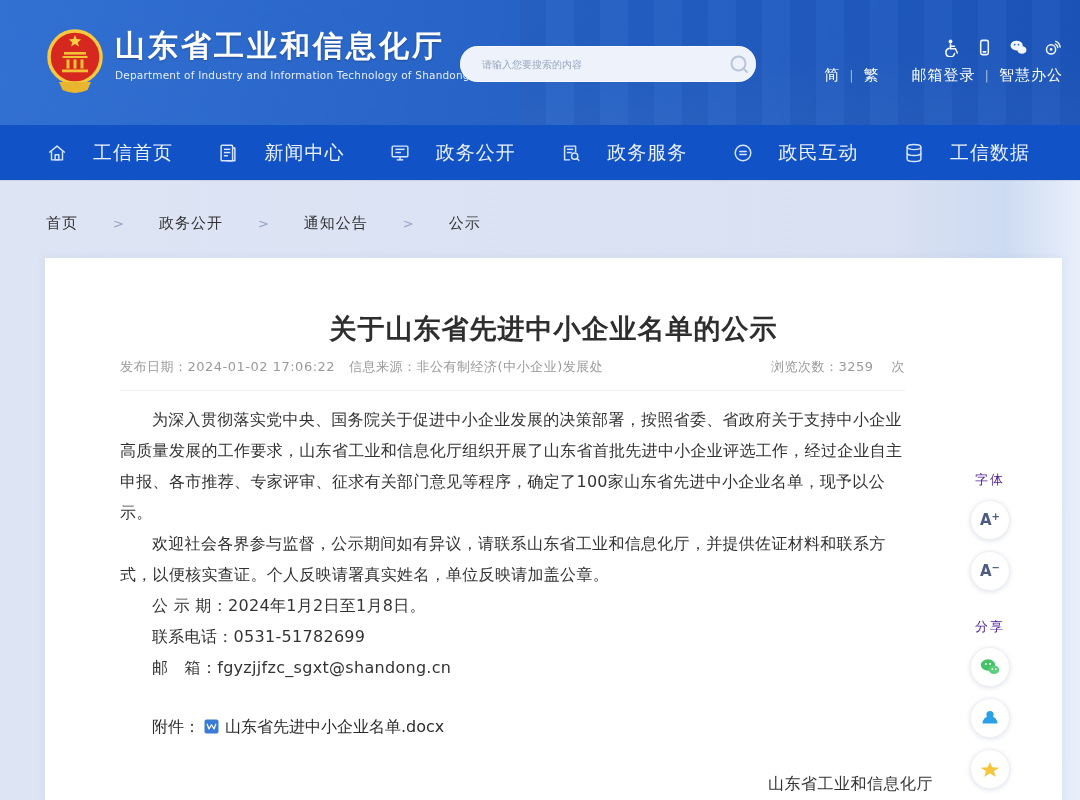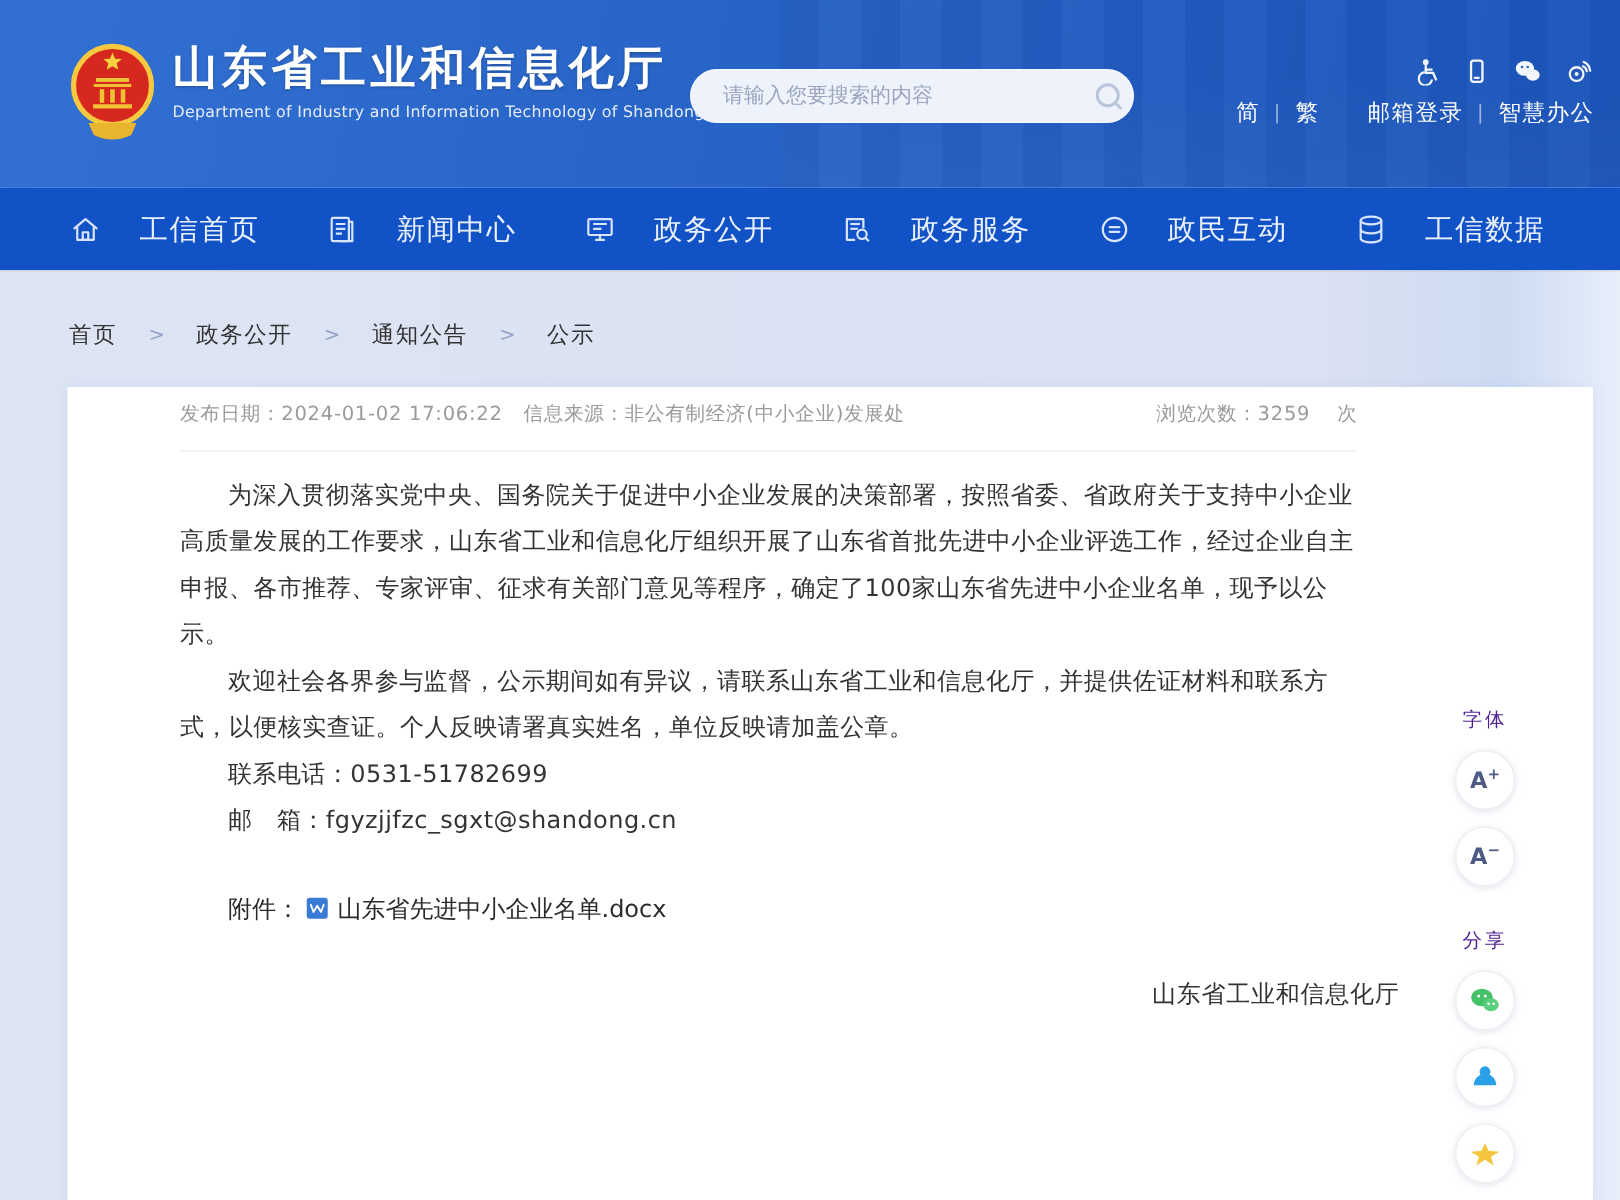--- a/index.html
+++ b/index.html
@@ -29,21 +29,21 @@
   .site-title { font-size:30px; font-weight:bold; letter-spacing:3px; line-height:38px; text-shadow:0 1px 2px rgba(0,0,0,.25); }
   .site-subtitle { font-size:10.5px; letter-spacing:.2px; opacity:.88; margin-top:4px; white-space:nowrap; }
 
   .search-box {
     position:absolute; left:460px; top:46px; width:296px; height:36px; z-index:2;
     background:#edf2fb; border-radius:18px; display:flex; align-items:center;
     box-shadow:inset 0 0 0 1px rgba(255,255,255,.4);
   }
   .search-box input {
     flex:1; border:none; outline:none; background:transparent;
-    font-size:14px; color:#4d7c0f; padding:0 6px 0 22px;
+    font-size:10px; color:#4d7c0f; padding:0 6px 0 22px;
     font-family:"DejaVu Sans","Liberation Sans",sans-serif;
   }
   .search-box input::placeholder { color:#9aa7bf; }
   .search-btn { width:34px; height:36px; border:none; background:transparent; cursor:pointer; display:flex; align-items:center; justify-content:center; }
 
   .quick-icons { position:absolute; top:38px; right:18px; display:flex; gap:15px; z-index:2; }
   .quick-icons .qicon { width:19px; height:19px; display:block; opacity:.95; }
   .quick-links {
     position:absolute; top:66px; right:17px; z-index:2;
     display:flex; align-items:center; gap:9px;
@@ -56,21 +56,21 @@
   .nav {
     position:absolute; top:125px; left:0; width:1080px; height:55px;
     background:#1252c7; display:flex; align-items:center;
     justify-content:space-between; padding:0 50px 0 46px;
     box-shadow:0 1px 0 rgba(0,0,0,.08);
   }
   .nav-item { display:flex; align-items:center; gap:25px; color:#eaf1ff; font-size:19px; letter-spacing:1px; cursor:pointer; }
   .nav-item svg { width:22px; height:22px; }
 
   
-  .breadcrumb { position:absolute; top:214px; left:46px; display:flex; align-items:center; gap:21px; font-size:15px; color:#333; }
+  .breadcrumb { position:absolute; top:214px; left:46px; display:flex; align-items:center; gap:35px; font-size:15px; color:#333; }
   .breadcrumb .crumb { cursor:pointer; letter-spacing:1px; }
   .breadcrumb .bsep { color:#93a3c6; font-size:13px; }
 
   
   .card {
     position:absolute; top:258px; left:45px; width:1017px; height:542px;
     background:#fff; box-shadow:0 0 8px rgba(120,135,175,.10);
   }
   .article-title { margin-top:52px; text-align:center; font-size:27px; font-weight:bold; color:#2e2e2e; line-height:38px; letter-spacing:1px; }
   .meta {
@@ -235,34 +235,36 @@
   <span class="crumb" data-interactable="true">首页</span>
   <span class="bsep" data-interactable="false">&gt;</span>
   <span class="crumb" data-interactable="true">政务公开</span>
   <span class="bsep" data-interactable="false">&gt;</span>
   <span class="crumb" data-interactable="true">通知公告</span>
   <span class="bsep" data-interactable="false">&gt;</span>
   <span class="crumb" data-interactable="true">公示</span>
 </div>
 
 <div class="card" data-interactable="false">
+  <h1 class="article-title" data-interactable="false">关于山东省先进中小企业名单的公示</h1>
 
   <div class="meta" data-interactable="false">
     <span data-interactable="false">发布日期：</span>
     <span data-interactable="false">2024-01-02 17:06:22</span>
     <span class="m-src" data-interactable="false">信息来源：</span>
     <span data-interactable="false">非公有制经济(中小企业)发展处</span>
     <span class="m-views" data-interactable="false">浏览次数：</span>
     <span data-interactable="false">3259</span>
     <span class="m-unit" data-interactable="false">次</span>
   </div>
 
   <div class="article-body" data-interactable="false">
     <p data-interactable="false">为深入贯彻落实党中央、国务院关于促进中小企业发展的决策部署，按照省委、省政府关于支持中小企业高质量发展的工作要求，山东省工业和信息化厅组织开展了山东省首批先进中小企业评选工作，经过企业自主申报、各市推荐、专家评审、征求有关部门意见等程序，确定了100家山东省先进中小企业名单，现予以公示。</p>
     <p data-interactable="false">欢迎社会各界参与监督，公示期间如有异议，请联系山东省工业和信息化厅，并提供佐证材料和联系方式，以便核实查证。个人反映请署真实姓名，单位反映请加盖公章。</p>
+    <div class="info-line" data-interactable="false">公 示 期：2024年1月2日至1月8日。</div>
     <div class="info-line" data-interactable="false">联系电话：0531-51782699</div>
     <div class="info-line" data-interactable="false">邮　箱：fgyzjjfzc_sgxt@shandong.cn</div>
   </div>
 
   <div class="attachment" data-interactable="false">
     <span class="att-label" data-interactable="false">附件：</span>
     <svg class="att-file-icon" data-interactable="false" viewBox="0 0 15 15">
       <rect x="0.5" y="0.5" width="14" height="14" rx="2" fill="#3a7bd5"></rect>
       <path d="M3.2 5.2 L5 10 L7.5 5.8 L10 10 L11.8 5.2" fill="none" stroke="#fff" stroke-width="1.2" stroke-linecap="round" stroke-linejoin="round"></path>
     </svg>

